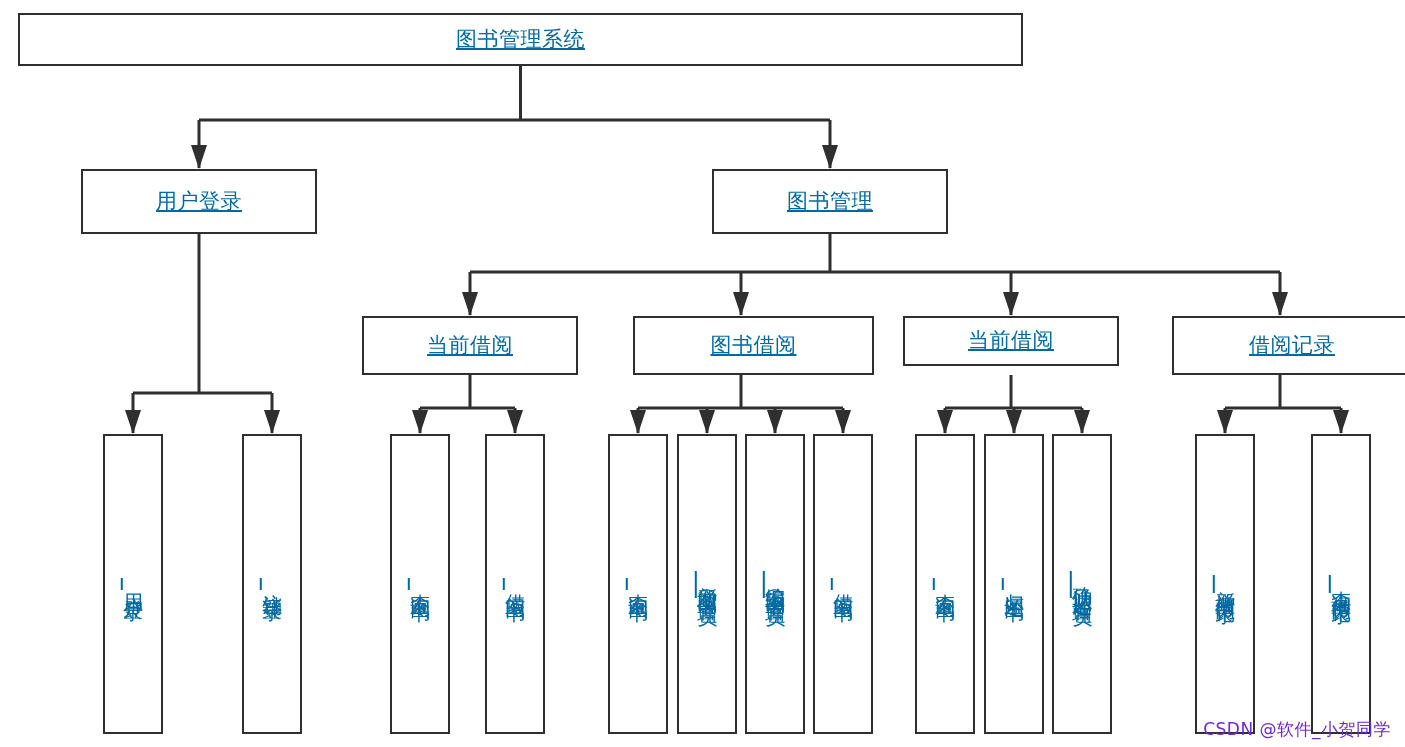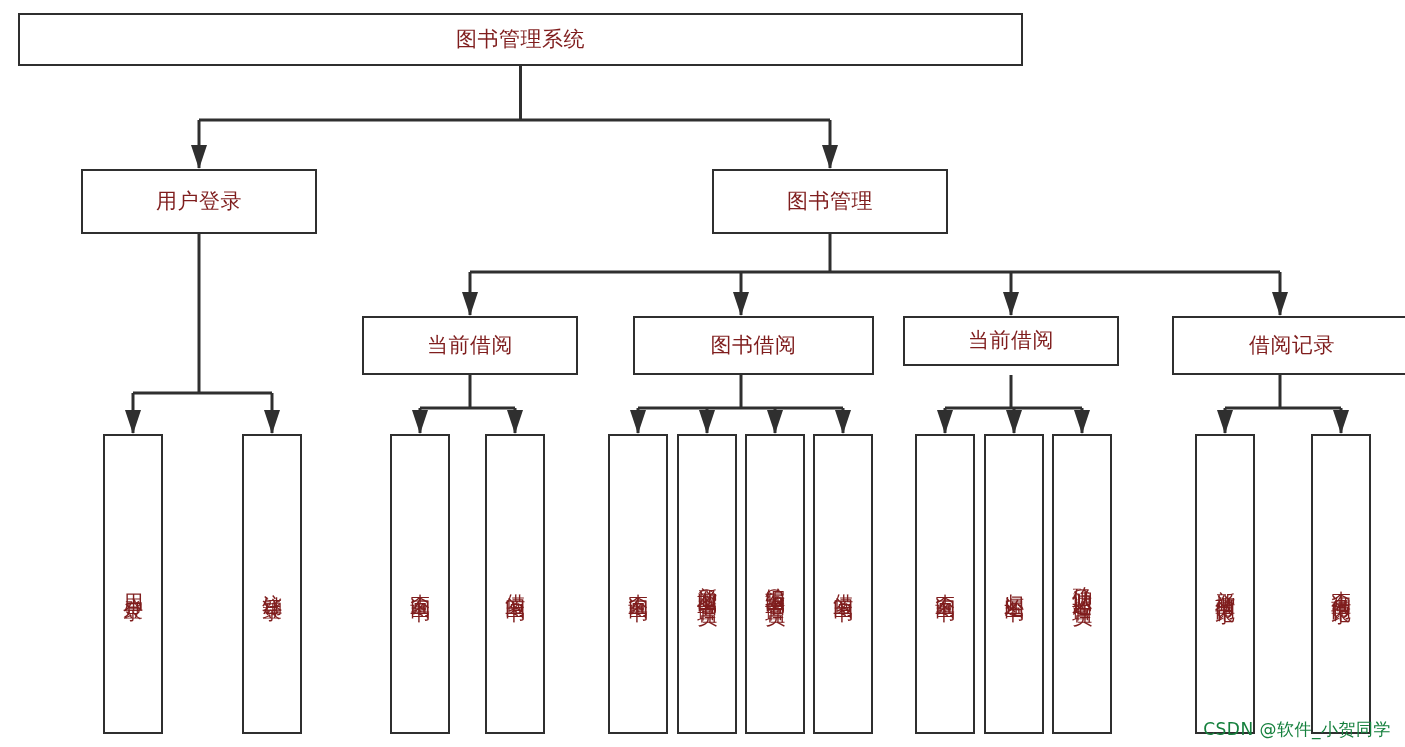--- a/index.html
+++ b/index.html
@@ -20,21 +20,22 @@
     height: 747px;
   }
   .node {
     position: absolute;
     box-sizing: border-box;
     border: 2.5px solid #2f2f2f;
     background: #ffffff;
     display: flex;
     align-items: center;
     justify-content: center;
-    color: #7f1d1d;
+    color: #0369a1;
+    text-decoration: underline;
   }
   .node-h .node-label {
     font-size: 21px;
     line-height: 1.1;
     letter-spacing: 0.5px;
     white-space: nowrap;
   }
   .node-v {
     align-items: center;
     justify-content: center;
@@ -54,21 +55,21 @@
     top: 0;
     width: 1405px;
     height: 747px;
     pointer-events: none;
   }
   .watermark {
     position: absolute;
     right: 14px;
     bottom: 6px;
     font-size: 17px;
-    color: #15803d;
+    color: #6d28d9;
     letter-spacing: 0.5px;
     white-space: nowrap;
   }
 </style>
 </head>
 <body>
 
 <div id="diagram-root">
   <svg id="connector-layer" viewBox="0 0 1405 747" width="1405" height="747" aria-hidden="true">
       <line x1="520.5" y1="66" x2="520.5" y2="120" stroke="#2f2f2f" stroke-width="3"></line>

